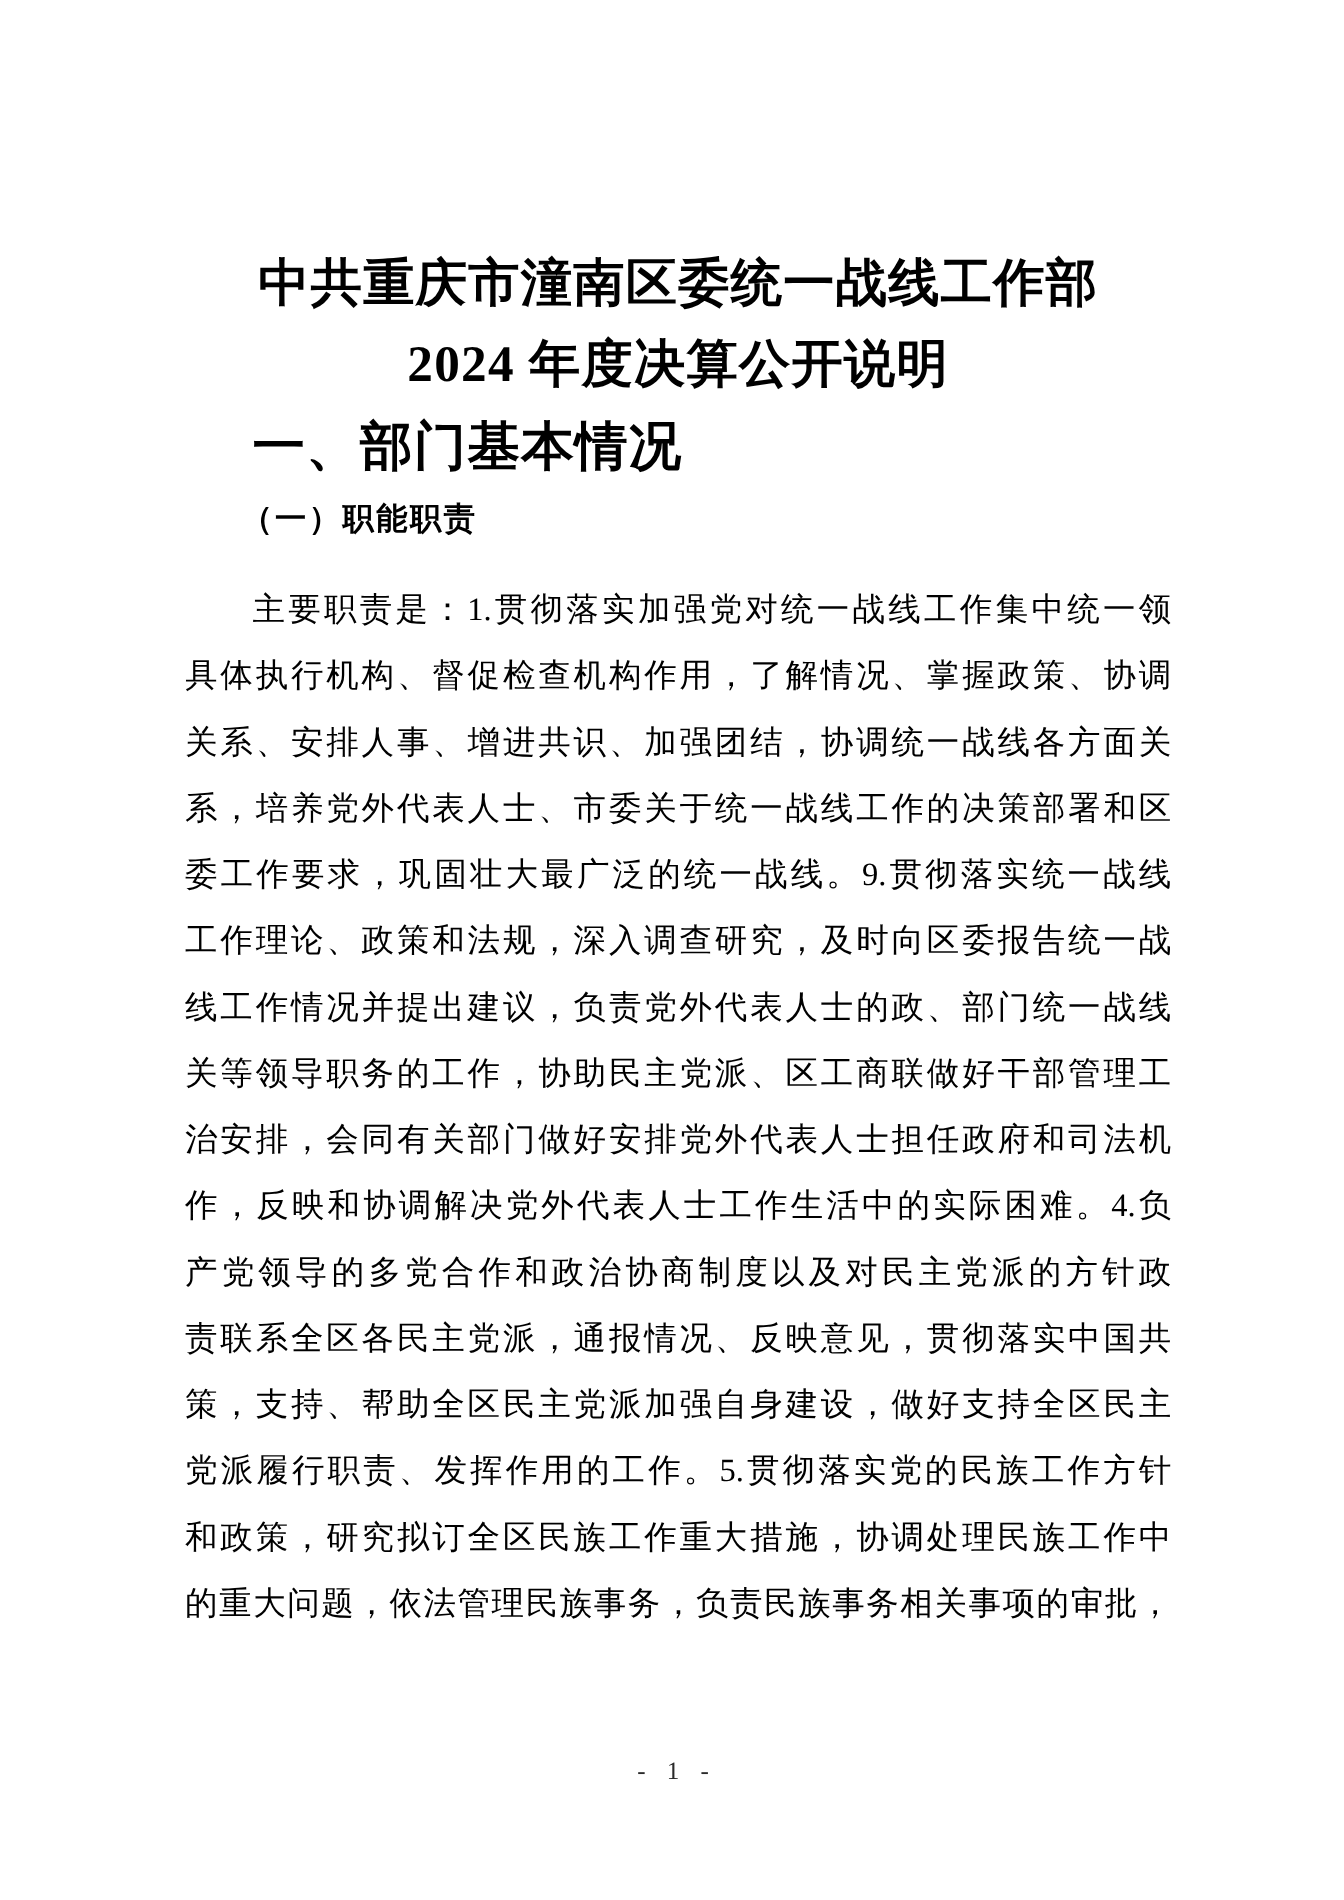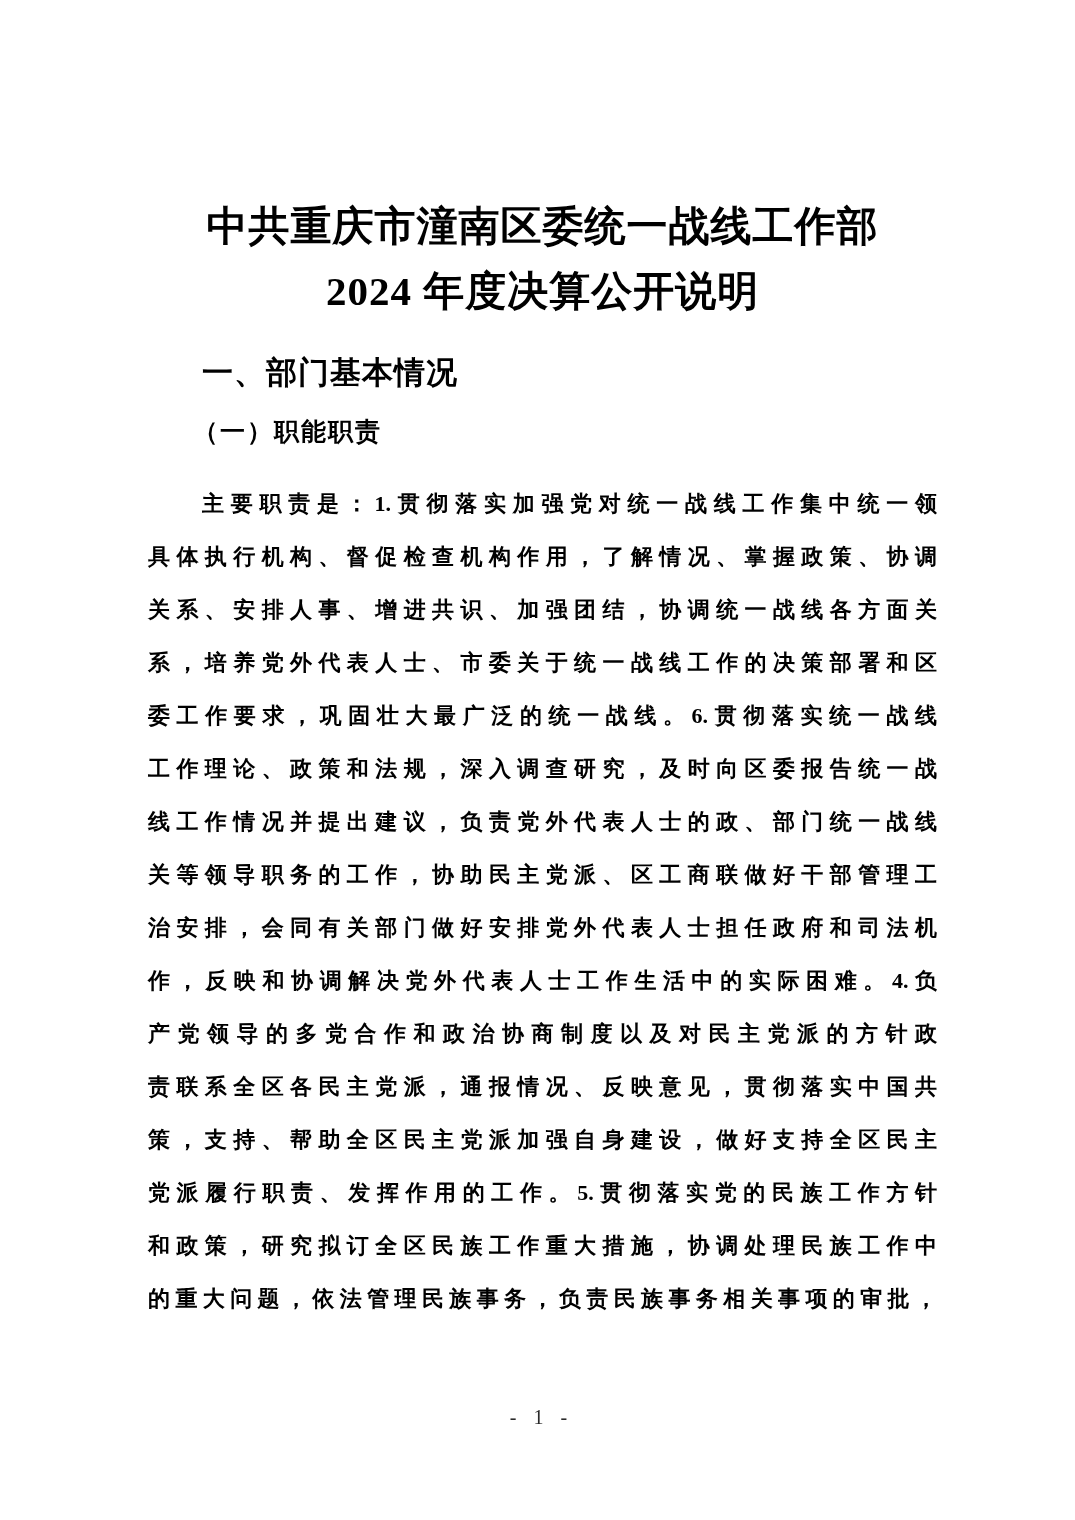--- a/index.html
+++ b/index.html
@@ -27,41 +27,41 @@
   }
   .doc-title {
     text-align: center;
     font-weight: bold;
     font-size: 41px;
     line-height: 57px;
     letter-spacing: 1px;
     font-family: "Liberation Serif", "DejaVu Serif", serif;
   }
   .h1 {
-    margin-top: 22px;
+    margin-top: 6px;
     font-family: "Liberation Sans", "DejaVu Sans", sans-serif;
     font-weight: bold;
-    font-size: 31px;
+    font-size: 42px;
     line-height: 38px;
     text-indent: 58px;
     letter-spacing: 1px;
   }
   .h2 {
     margin-top: 15px;
     font-family: "Liberation Serif", "DejaVu Serif", serif;
     font-weight: bold;
     font-size: 25px;
     line-height: 34px;
     text-indent: 49px;
     letter-spacing: 2px;
   }
   .para {
     margin-top: 16px;
-    font-size: 22px;
-    font-weight: bold;
+    font-size: 26px;
+    font-weight: normal;
   }
   .bodyline {
     height: 53px;
     line-height: 53px;
     text-align: justify;
     text-align-last: justify;
     -moz-text-align-last: justify;
   }
   .bodyline.indent {
     padding-left: 58px;
@@ -91,21 +91,21 @@
 
     <div class="h1">一、部门基本情况</div>
 
     <div class="h2">（一）职能职责</div>
 
     <div class="para">
       <div class="bodyline indent">主要职责是：1.贯彻落实加强党对统一战线工作集中统一领</div>
       <div class="bodyline">具体执行机构、督促检查机构作用，了解情况、掌握政策、协调</div>
       <div class="bodyline">关系、安排人事、增进共识、加强团结，协调统一战线各方面关</div>
       <div class="bodyline">系，培养党外代表人士、市委关于统一战线工作的决策部署和区</div>
-      <div class="bodyline">委工作要求，巩固壮大最广泛的统一战线。6.贯彻落实统一战线</div>
+      <div class="bodyline">委工作要求，巩固壮大最广泛的统一战线。9.贯彻落实统一战线</div>
       <div class="bodyline">工作理论、政策和法规，深入调查研究，及时向区委报告统一战</div>
       <div class="bodyline">线工作情况并提出建议，负责党外代表人士的政、部门统一战线</div>
       <div class="bodyline">关等领导职务的工作，协助民主党派、区工商联做好干部管理工</div>
       <div class="bodyline">治安排，会同有关部门做好安排党外代表人士担任政府和司法机</div>
       <div class="bodyline">作，反映和协调解决党外代表人士工作生活中的实际困难。4.负</div>
       <div class="bodyline">产党领导的多党合作和政治协商制度以及对民主党派的方针政</div>
       <div class="bodyline">责联系全区各民主党派，通报情况、反映意见，贯彻落实中国共</div>
       <div class="bodyline">策，支持、帮助全区民主党派加强自身建设，做好支持全区民主</div>
       <div class="bodyline">党派履行职责、发挥作用的工作。5.贯彻落实党的民族工作方针</div>
       <div class="bodyline">和政策，研究拟订全区民族工作重大措施，协调处理民族工作中</div>

